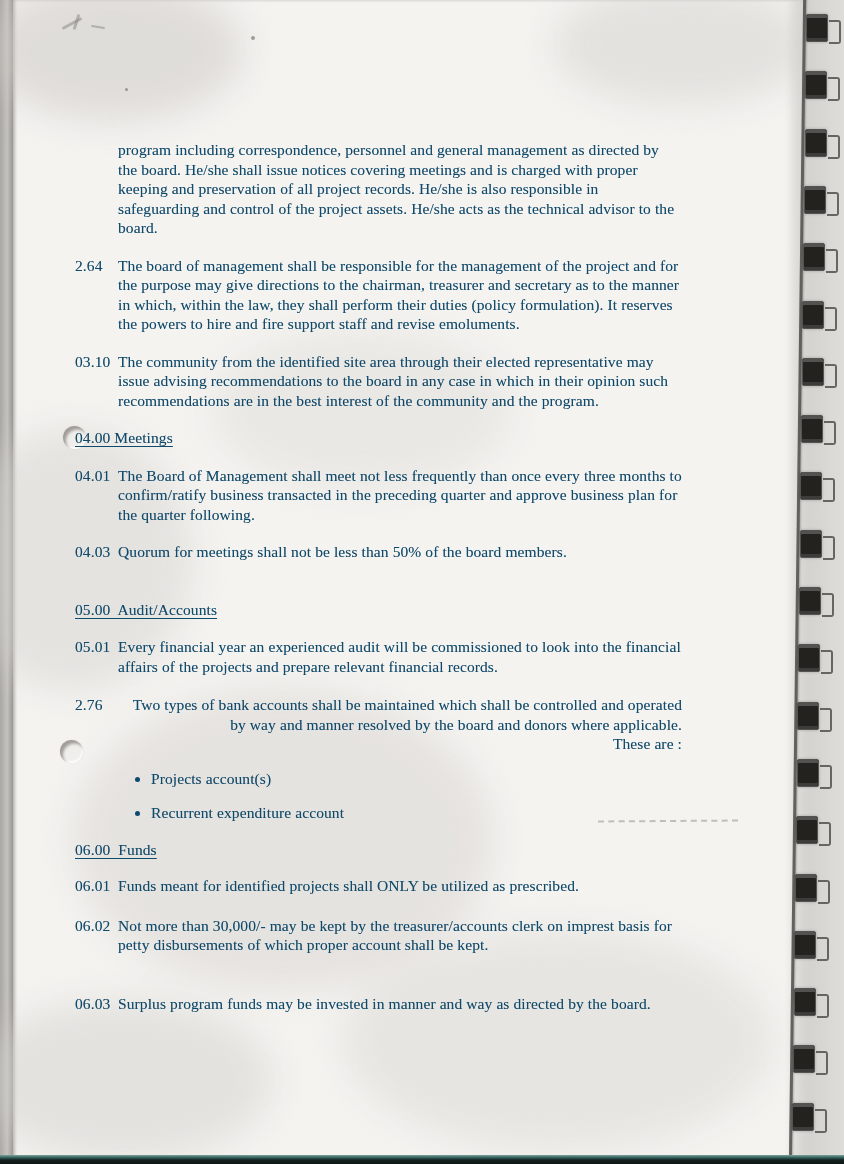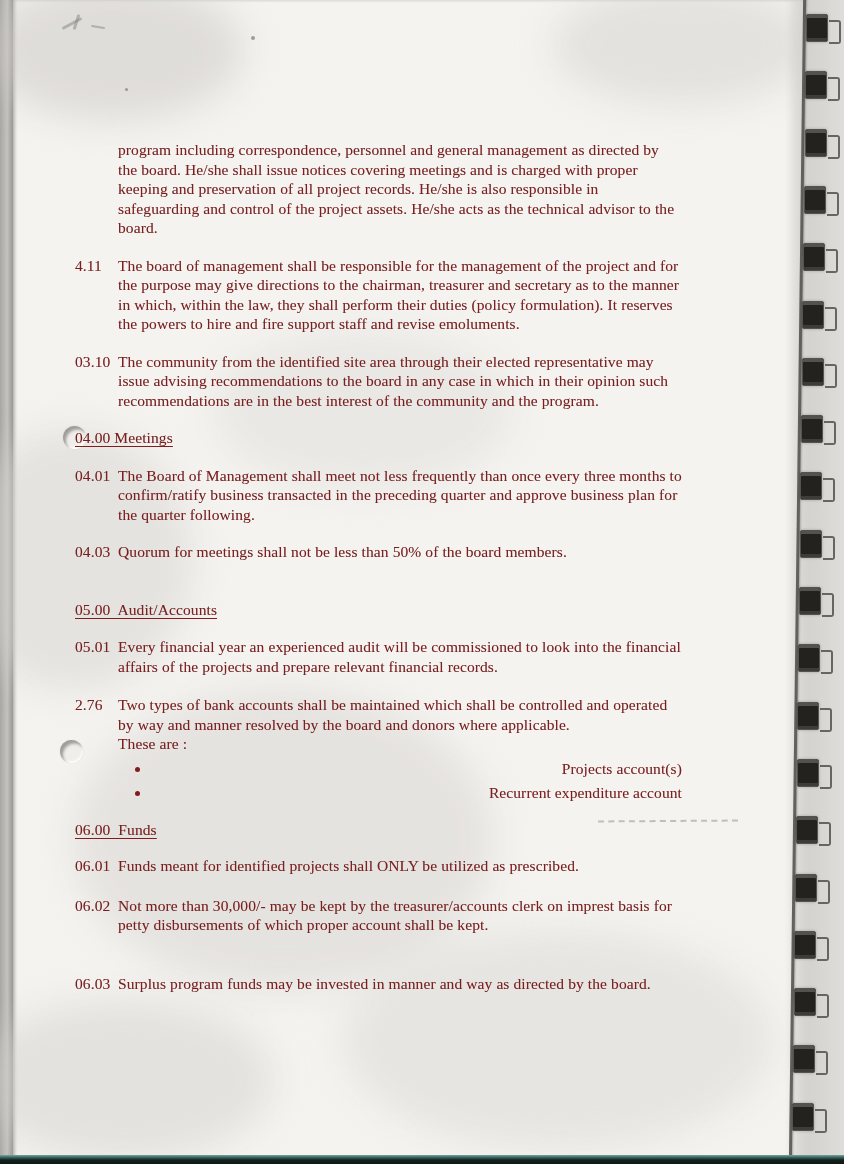--- a/index.html
+++ b/index.html
@@ -43,37 +43,37 @@
     position:absolute;width:23px;height:23px;border-radius:50%;
     background:#efeeeb;
     box-shadow:inset 3px 3.5px 3px #a09d99, inset -1px -2px 2px #fcfbf9, 0 0 2px rgba(0,0,0,.08);
   }
   .hole1{left:50px;top:426px;}
   .hole2{left:47px;top:740px;}
 
   
   .content{
     position:absolute;left:75px;top:0;width:607px;padding-top:140px;
-    color:#7f1d1d;font-size:15.5px;line-height:19.5px;letter-spacing:.1px;
+    color:#0c4a6e;font-size:15.5px;line-height:19.5px;letter-spacing:.1px;
     text-shadow:0 0 .6px rgba(60,65,73,.35);
   }
   .para{margin:0 0 0 43px;}
   .clause{display:flex;margin-top:18px;}
   .clause .num{flex:0 0 43px;}
   .clause .body{flex:1;margin:0;}
-  .clause .body p{margin:0;}
+  .clause .body p{margin:0;text-align:right;}
   .heading{
     margin:18px 0 0 0;font-size:15.5px;font-weight:normal;line-height:19.5px;
     text-decoration:underline;text-decoration-thickness:1px;text-underline-offset:3px;
     white-space:pre-wrap;
   }
   .mt17{margin-top:17px;} .mt19{margin-top:19px;} .mt20{margin-top:20px;}
   .mt38{margin-top:38px;} .mt39{margin-top:39px;}
   ul.bullets{margin:0;padding:0 0 0 33px;list-style:disc outside;}
-  ul.bullets li{margin-top:5px;text-align:right;}
+  ul.bullets li{margin-top:15px;}
 
   
   .binding-bg{
     position:absolute;right:0;top:0;width:56px;height:100%;
     background:linear-gradient(to right,rgba(205,203,199,0),#d5d3cf 40%,#dfddd9);
   }
   .page-edge-line{
     position:absolute;left:796px;top:-6px;width:2.5px;height:1176px;
     background:#4e4c49;opacity:.85;transform:rotate(.7deg);
     box-shadow:1px 0 2px rgba(40,38,36,.35);
@@ -121,21 +121,21 @@
     <div class="hole hole1"></div>
     <div class="hole hole2"></div>
     <div class="dash-artifact"></div>
   </div>
 
   <div class="content">
 
     <p class="para">program including correspondence, personnel and general management as directed by the board. He/she shall issue notices covering meetings and is charged with proper keeping and preservation of all project records. He/she is also responsible in safeguarding and control of the project assets. He/she acts as the technical advisor to the board.</p>
 
     <div class="clause">
-      <span class="num">4.11</span>
+      <span class="num">2.64</span>
       <p class="body">The board of management shall be responsible for the management of the project and for the purpose may give directions to the chairman, treasurer and secretary as to the manner in which, within the law, they shall perform their duties (policy formulation). It reserves the powers to hire and fire support staff and revise emoluments.</p>
     </div>
 
     <div class="clause">
       <span class="num">03.10</span>
       <p class="body">The community from the identified site area through their elected representative may issue advising recommendations to the board in any case in which in their opinion such recommendations are in the best interest of the community and the program.</p>
     </div>
 
     <h2 class="heading">04.00 Meetings</h2>
 

